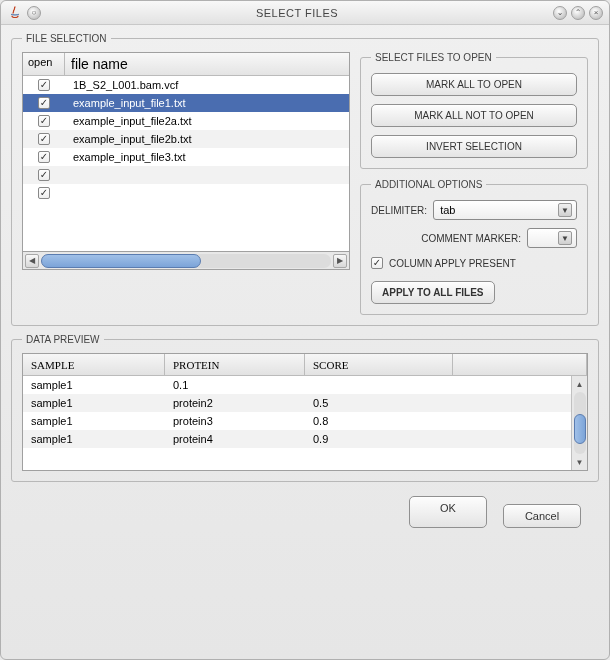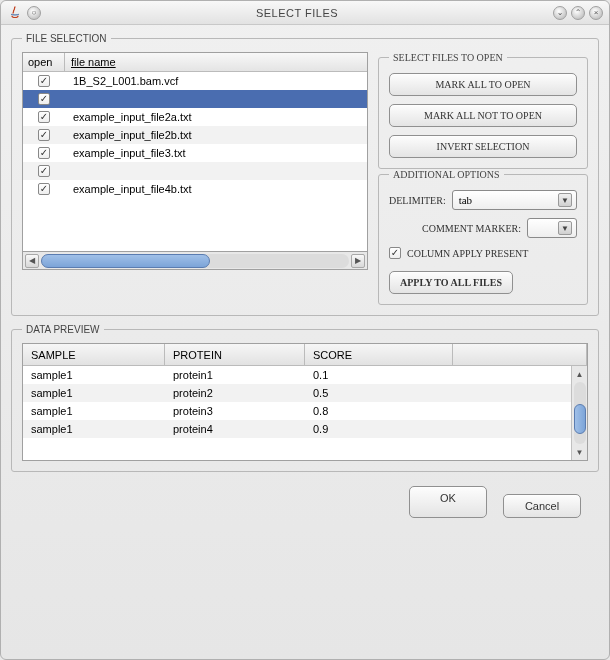--- a/index.html
+++ b/index.html
@@ -101,22 +101,21 @@
   }
   .list-header .col-open {
     width: 42px;
     padding: 3px 5px;
     border-right: 1px solid #bbb;
     font-size: 11px;
   }
   .list-header .col-name {
     flex: 1;
     padding: 3px 6px;
-    font-size: 11px;
-    text-decoration: underline;
+    font-size: 14px;
   }
   .list-body {
     flex: 1;
     overflow: hidden;
   }
   .file-row {
     display: flex;
     align-items: center;
     height: 18px;
   }
@@ -180,24 +179,24 @@
   }
   .hscroll .thumb {
     position: absolute;
     left: 0; top: 0; bottom: 0;
     width: 55%;
     background: linear-gradient(#a0c0e8, #7ca4d8);
     border: 1px solid #5a7cb0;
     border-radius: 7px;
   }
   .right-col {
-    width: 210px;
-    display: flex;
-    flex-direction: column;
-    font-family: Liberation Serif, serif;
+    width: 228px;
+    display: flex;
+    flex-direction: column;
+    gap: 10px;
   }
   .right-col fieldset {
     padding: 10px 10px;
   }
   .btn {
     display: block;
     width: 100%;
     border: 1px solid #909090;
     border-radius: 5px;
     background: linear-gradient(#fdfdfd, #e4e4e4);
@@ -254,20 +253,21 @@
     height: 118px;
     display: flex;
     flex-direction: column;
   }
   .pv-header {
     display: flex;
     background: linear-gradient(#f6f6f6, #e2e2e2);
     border-bottom: 1px solid #bbb;
     height: 22px;
     align-items: center;
+    font-family: Liberation Serif, serif;
   }
   .pv-header .pv-col {
     border-right: 1px solid #bbb;
     padding: 0 8px;
     height: 100%;
     display: flex;
     align-items: center;
     font-size: 11px;
   }
   .pv-body {
@@ -378,20 +378,21 @@
                 <div class="file-row">
                   <div class="cb-cell">
                     <span class="cb">✓</span>
                   </div>
                   <div class="name-cell">1B_S2_L001.bam.vcf</div>
                 </div>
                 <div class="file-row selected">
                   <div class="cb-cell">
                     <span class="cb">✓</span>
                   </div>
+                  <div class="name-cell">example_input_file1.txt</div>
                 </div>
                 <div class="file-row">
                   <div class="cb-cell">
                     <span class="cb">✓</span>
                   </div>
                   <div class="name-cell">example_input_file2a.txt</div>
                 </div>
                 <div class="file-row">
                   <div class="cb-cell">
                     <span class="cb">✓</span>
@@ -406,21 +407,20 @@
                 </div>
                 <div class="file-row">
                   <div class="cb-cell">
                     <span class="cb">✓</span>
                   </div>
                 </div>
                 <div class="file-row">
                   <div class="cb-cell">
                     <span class="cb">✓</span>
                   </div>
-                  <div class="name-cell">example_input_file4b.txt</div>
                 </div>
               </div>
           </div>
           <div class="hscroll">
             <div class="arrow">◀</div>
             <div class="track">
                 <div class="thumb"></div>
               </div>
             <div class="arrow">▶</div>
           </div>
@@ -467,21 +467,20 @@
         <div class="pv-header">
           <div class="pv-col c1">SAMPLE</div>
           <div class="pv-col c2">PROTEIN</div>
           <div class="pv-col c3">SCORE</div>
           <div class="pv-col c4"></div>
         </div>
         <div class="pv-body">
           <div class="pv-rows" id="pv-rows">
               <div class="pv-row">
                 <div class="pv-cell c1">sample1</div>
-                <div class="pv-cell c2">protein1</div>
                 <div class="pv-cell c3">0.1</div>
               </div>
               <div class="pv-row">
                 <div class="pv-cell c1">sample1</div>
                 <div class="pv-cell c2">protein2</div>
                 <div class="pv-cell c3">0.5</div>
               </div>
               <div class="pv-row">
                 <div class="pv-cell c1">sample1</div>
                 <div class="pv-cell c2">protein3</div>

